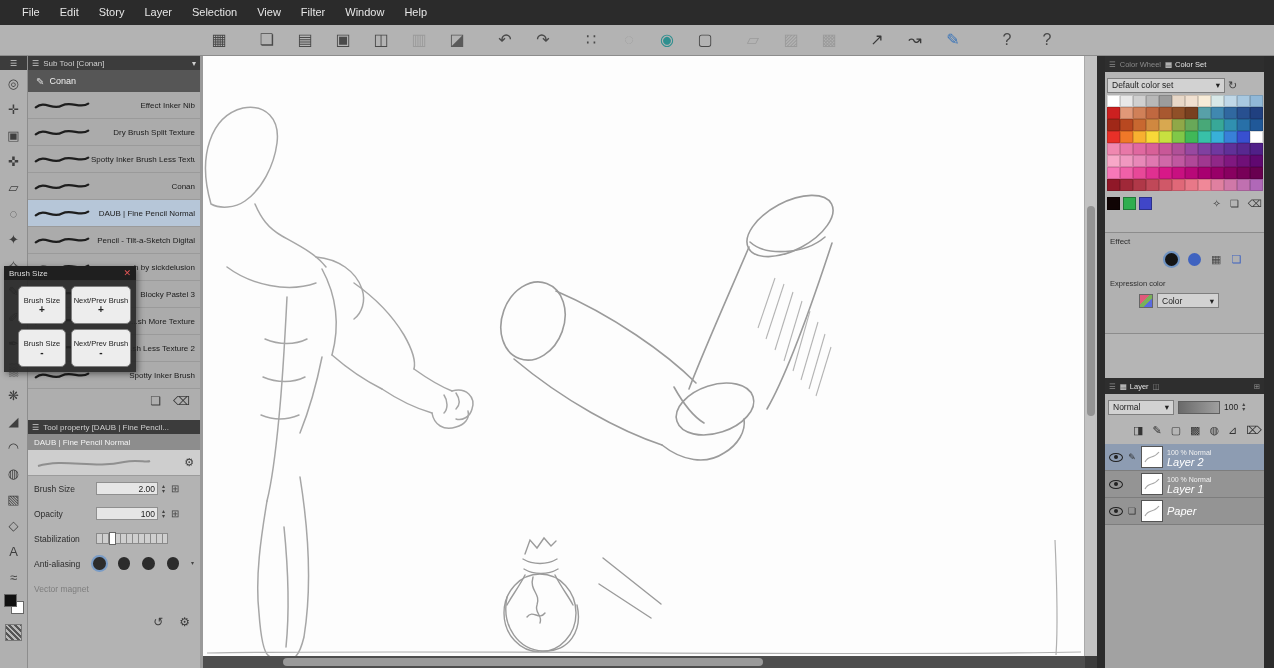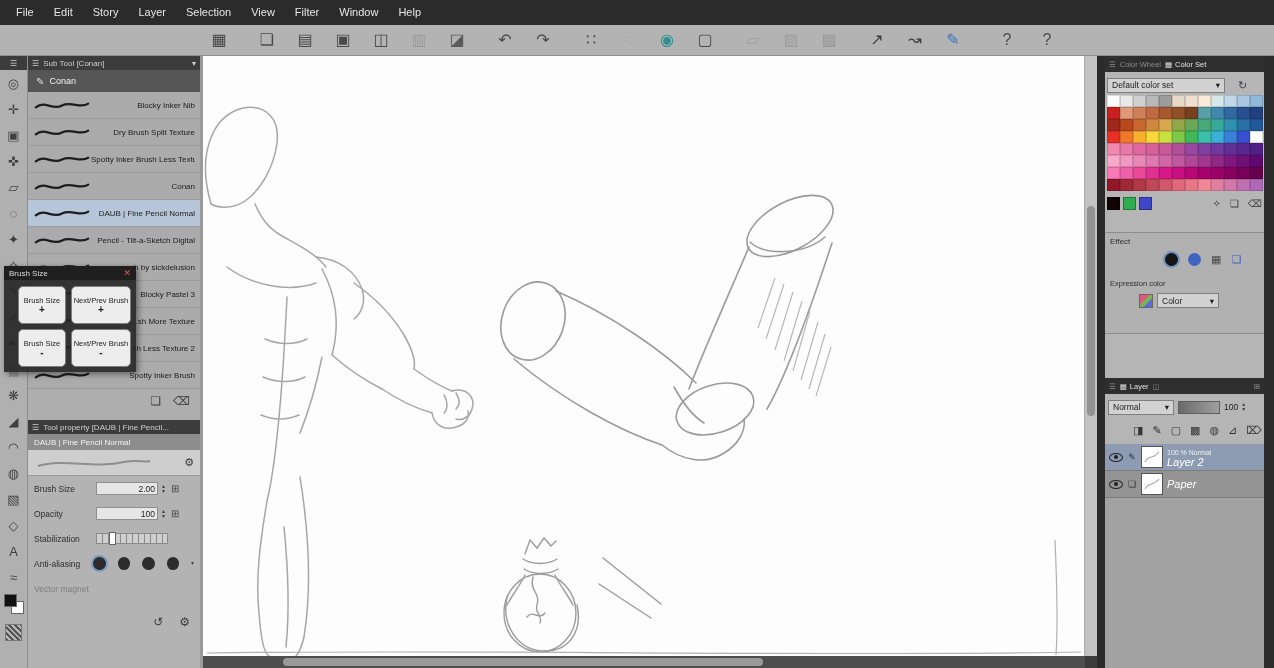--- a/index.html
+++ b/index.html
@@ -2,21 +2,21 @@
 <html><head>
 <meta charset="utf-8">
 <style>
   * { margin:0; padding:0; box-sizing:border-box; }
   html,body { width:1274px; height:668px; overflow:hidden; background:#6a6a6a;
               font-family:"Liberation Sans", sans-serif; }
   #app { position:relative; width:1274px; height:668px; background:#b3b3b3; }
 
   
   .menubar { position:absolute; left:0; top:0; width:1274px; height:25px;
-             background:#2b2b2b; display:flex; align-items:center; padding-left:6px; }
+             background:#2b2b2b; display:flex; align-items:center; padding-left:12px; }
   .menubar span { color:#e6e6e6; font-size:11px; padding:0 10px; line-height:25px; cursor:default; }
 
   
   .toolbar { position:absolute; left:0; top:25px; width:1274px; height:31px;
              background:#b3b3b3; border-bottom:1px solid #8d8d8d;
              display:flex; align-items:center; padding-left:208px; }
   .tb-icon { font-size:16px; line-height:1; width:22px; text-align:center; cursor:default; }
 
   
   .lstrip { position:absolute; left:0; top:56px; width:28px; height:612px;
@@ -86,21 +86,21 @@
 
   .gapstrip { position:absolute; left:1097px; top:56px; width:8px; height:612px; background:#2b2b2b; }
   .edgestrip { position:absolute; left:1264px; top:56px; width:10px; height:612px; background:#2b2b2b; }
 
   
   .rpanel { position:absolute; left:1105px; top:56px; width:159px; height:612px; background:#b5b5b5; }
   .r-head { position:absolute; left:0; width:159px; height:16px; background:#2e2e2e;
             display:flex; align-items:center; gap:4px; padding:0 4px; color:#8a8a8a; font-size:7.5px; }
   .r-head .active { color:#e2e2e2; display:flex; gap:3px; align-items:center; }
   .cs-dd-row { position:absolute; left:2px; top:20px; width:155px; height:18px;
-               display:flex; align-items:center; gap:13px; }
+               display:flex; align-items:center; gap:3px; }
   .select { background:#d2d2d2; border:1px solid #7f7f7f; height:15px; display:flex;
             align-items:center; justify-content:space-between; padding:0 4px; font-size:8.5px; color:#222; }
   .cs-select { width:118px; }
   .icon-sm { font-size:11px; color:#3c3c3c; }
   .swatch-grid { position:absolute; left:2px; top:39px; width:156px;
                  display:grid; grid-template-columns:repeat(12,13px); grid-auto-rows:12px; }
   .swatch { border:1px solid rgba(0,0,0,0.14); }
   .quick-row { position:absolute; left:2px; top:139px; width:155px; height:16px;
                display:flex; align-items:center; gap:3px; }
   .quick-row .sw { width:13px; height:13px; border:1px solid rgba(0,0,0,.3); }
@@ -239,21 +239,21 @@
     <div class="st-tab">
       <span class="pen">✎</span>
       <span>Conan</span>
     </div>
     <div class="st-list">
 
         <div class="st-row">
           <svg viewBox="0 0 60 16">
             <path d="M2,10 C12,2 20,14 30,8 C40,3 50,12 58,6" fill="none" stroke="#1d1d1d" stroke-width="2.4" stroke-linecap="round"></path>
           </svg>
-          <span class="st-name">Blocky Inker Nib</span>
+          <span class="st-name">Effect Inker Nib</span>
         </div>
 
         <div class="st-row">
           <svg viewBox="0 0 60 16">
             <path d="M2,10 C12,2 20,14 30,8 C40,3 50,12 58,6" fill="none" stroke="#1d1d1d" stroke-width="2.4" stroke-linecap="round"></path>
           </svg>
           <span class="st-name">Dry Brush Split Texture</span>
         </div>
 
         <div class="st-row">
@@ -659,20 +659,33 @@
             <svg viewBox="0 0 20 20">
               <path d="M3,15 C7,7 11,13 17,5" stroke="#a8a8a8" stroke-width="1.2" fill="none"></path>
             </svg>
           </span>
           <span class="ltxt">
             <span class="linfo">100 %  Normal</span>
             <span class="lname">Layer 2</span>
           </span>
         </div>
 
+        <div class="layer-row" style="background: rgb(148, 148, 148);">
+          <span class="eye"></span>
+          <span class="lind"></span>
+          <span class="lthumb">
+            <svg viewBox="0 0 20 20">
+              <path d="M3,15 C7,7 11,13 17,5" stroke="#a8a8a8" stroke-width="1.2" fill="none"></path>
+            </svg>
+          </span>
+          <span class="ltxt">
+            <span class="linfo">100 %  Normal</span>
+            <span class="lname">Layer 1</span>
+          </span>
+        </div>
 
         <div class="layer-row" style="background: rgb(148, 148, 148);">
           <span class="eye"></span>
           <span class="lind">❏</span>
           <span class="lthumb">
             <svg viewBox="0 0 20 20">
               <path d="M3,15 C7,7 11,13 17,5" stroke="#a8a8a8" stroke-width="1.2" fill="none"></path>
             </svg>
           </span>
           <span class="ltxt">

